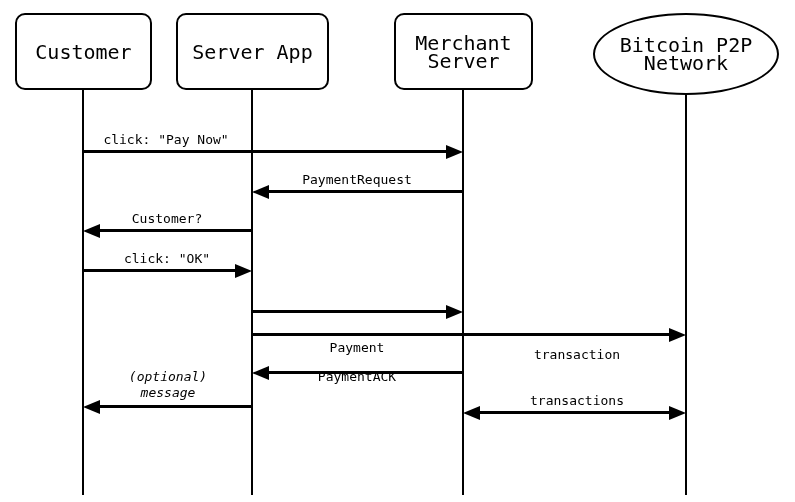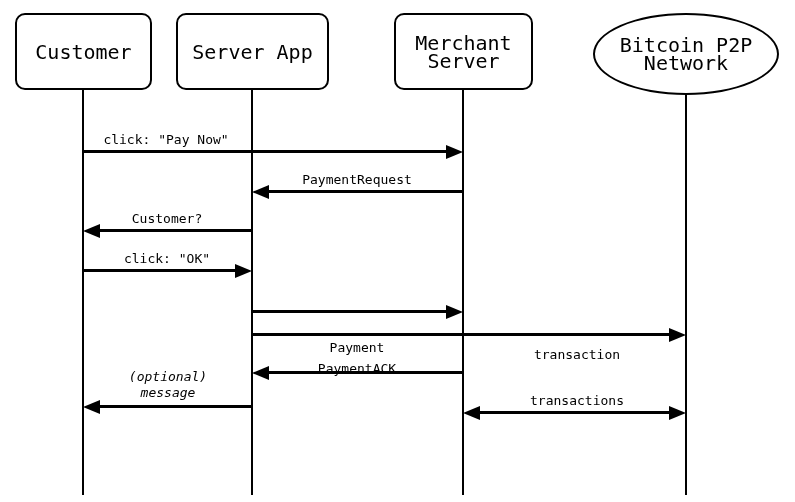--- a/index.html
+++ b/index.html
@@ -114,21 +114,21 @@
     <div class="arrowhead right" style="left:446px; top:305px;"></div>
   </div>
 
   <div>
     <div class="msg-label" style="left:577px; top:315px;margin-top:32px;">transaction</div>
     <div class="msg-line" style="left:252px; top:333px; width:418px;"></div>
     <div class="arrowhead right" style="left:669px; top:328px;"></div>
   </div>
 
   <div>
-    <div class="msg-label" style="left:357px; top:361px;">PaymentACK</div>
+    <div class="msg-label" style="left:357px; top:369px;">PaymentACK</div>
     <div class="msg-line" style="left:267px; top:371px; width:196px;"></div>
     <div class="arrowhead left" style="left:252px; top:366px;"></div>
   </div>
 
   <div>
     <div class="msg-label" style="left:168px; top:369px;font-style:italic;">(optional)
 message</div>
     <div class="msg-line" style="left:98px; top:405px; width:154px;"></div>
     <div class="arrowhead left" style="left:83px; top:400px;"></div>
   </div>

